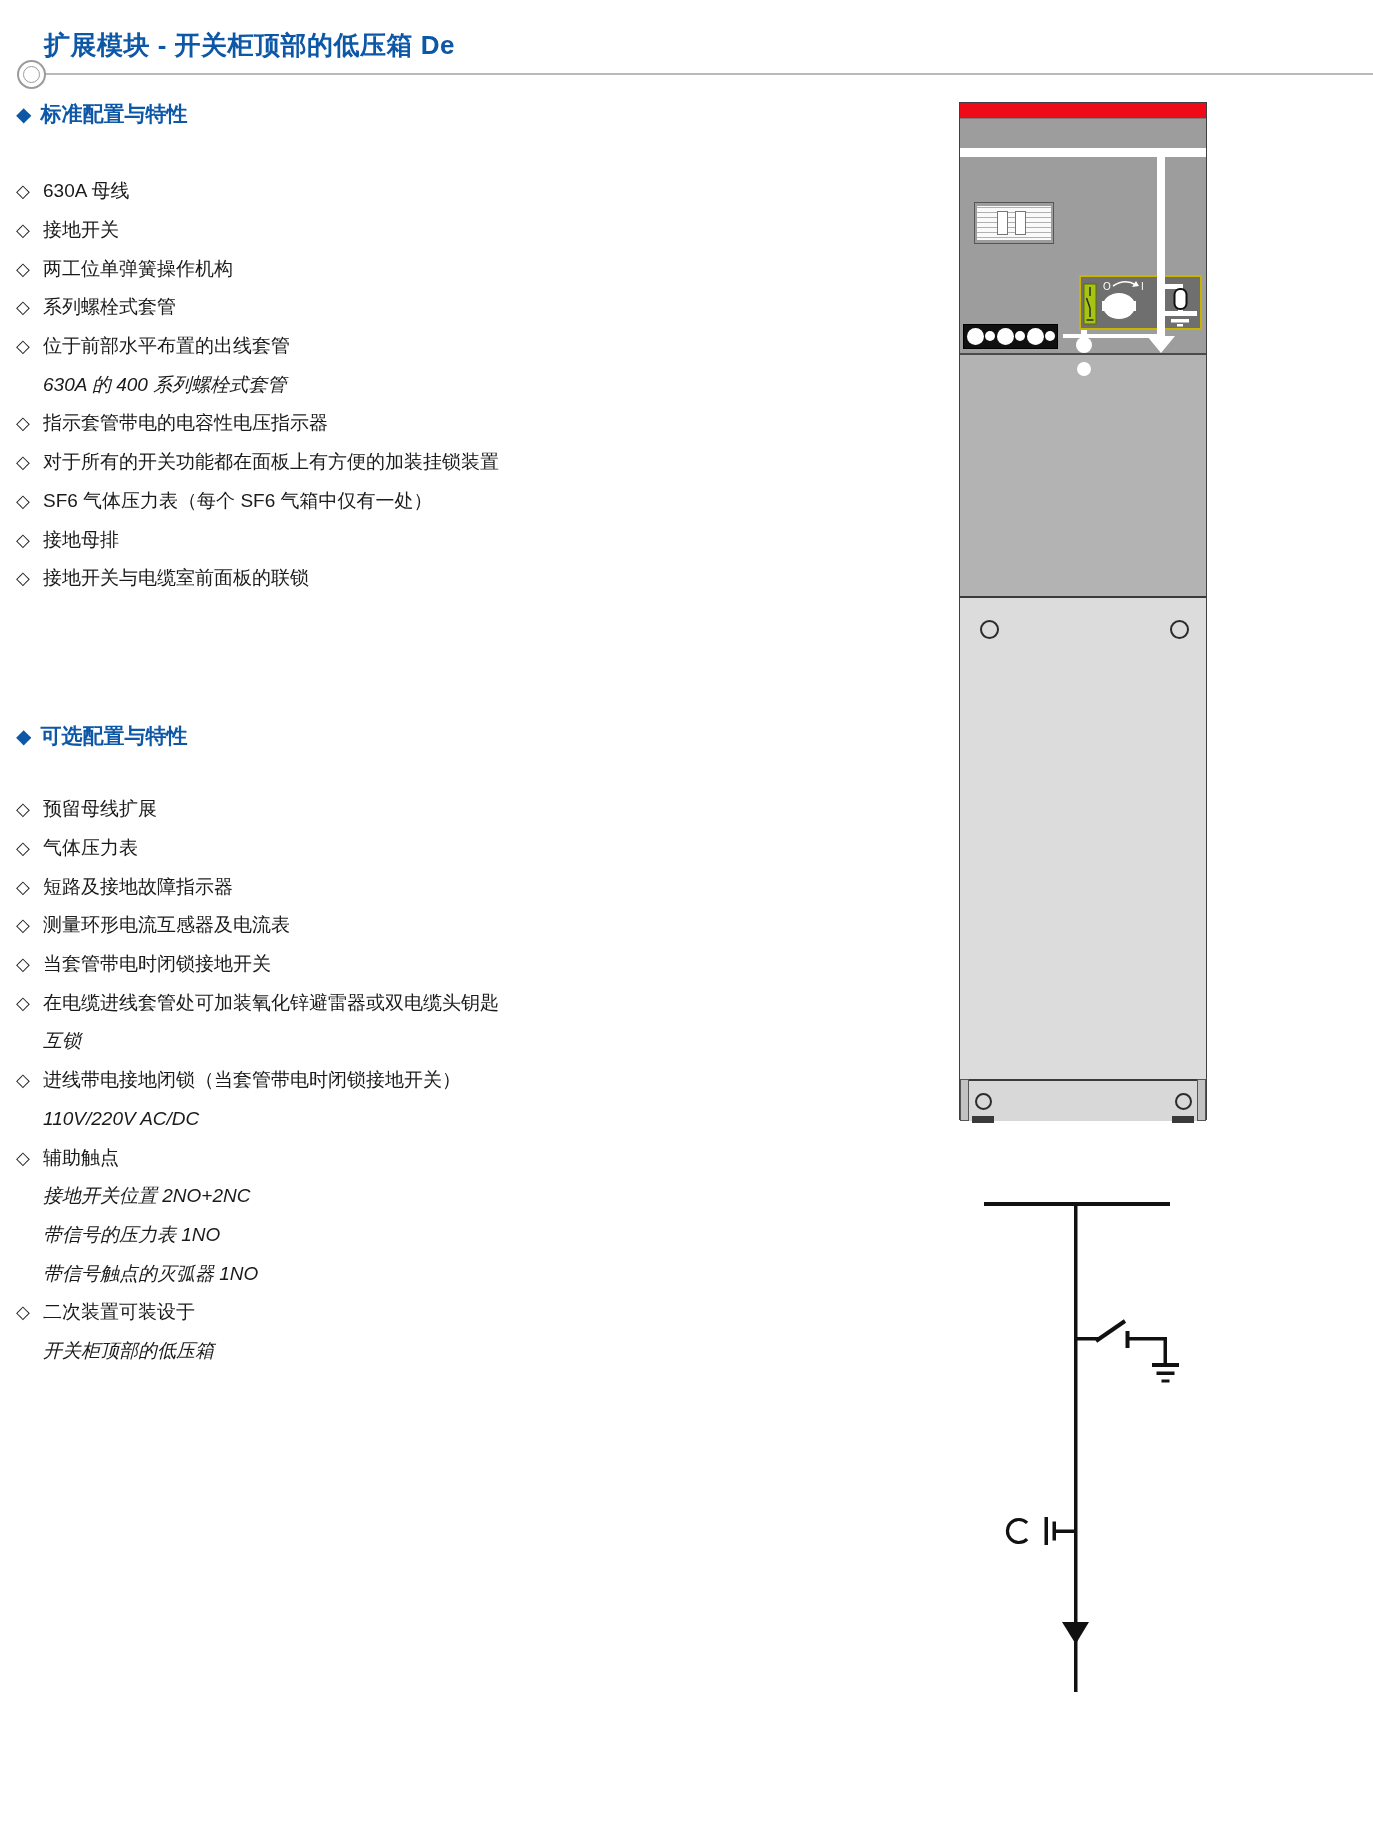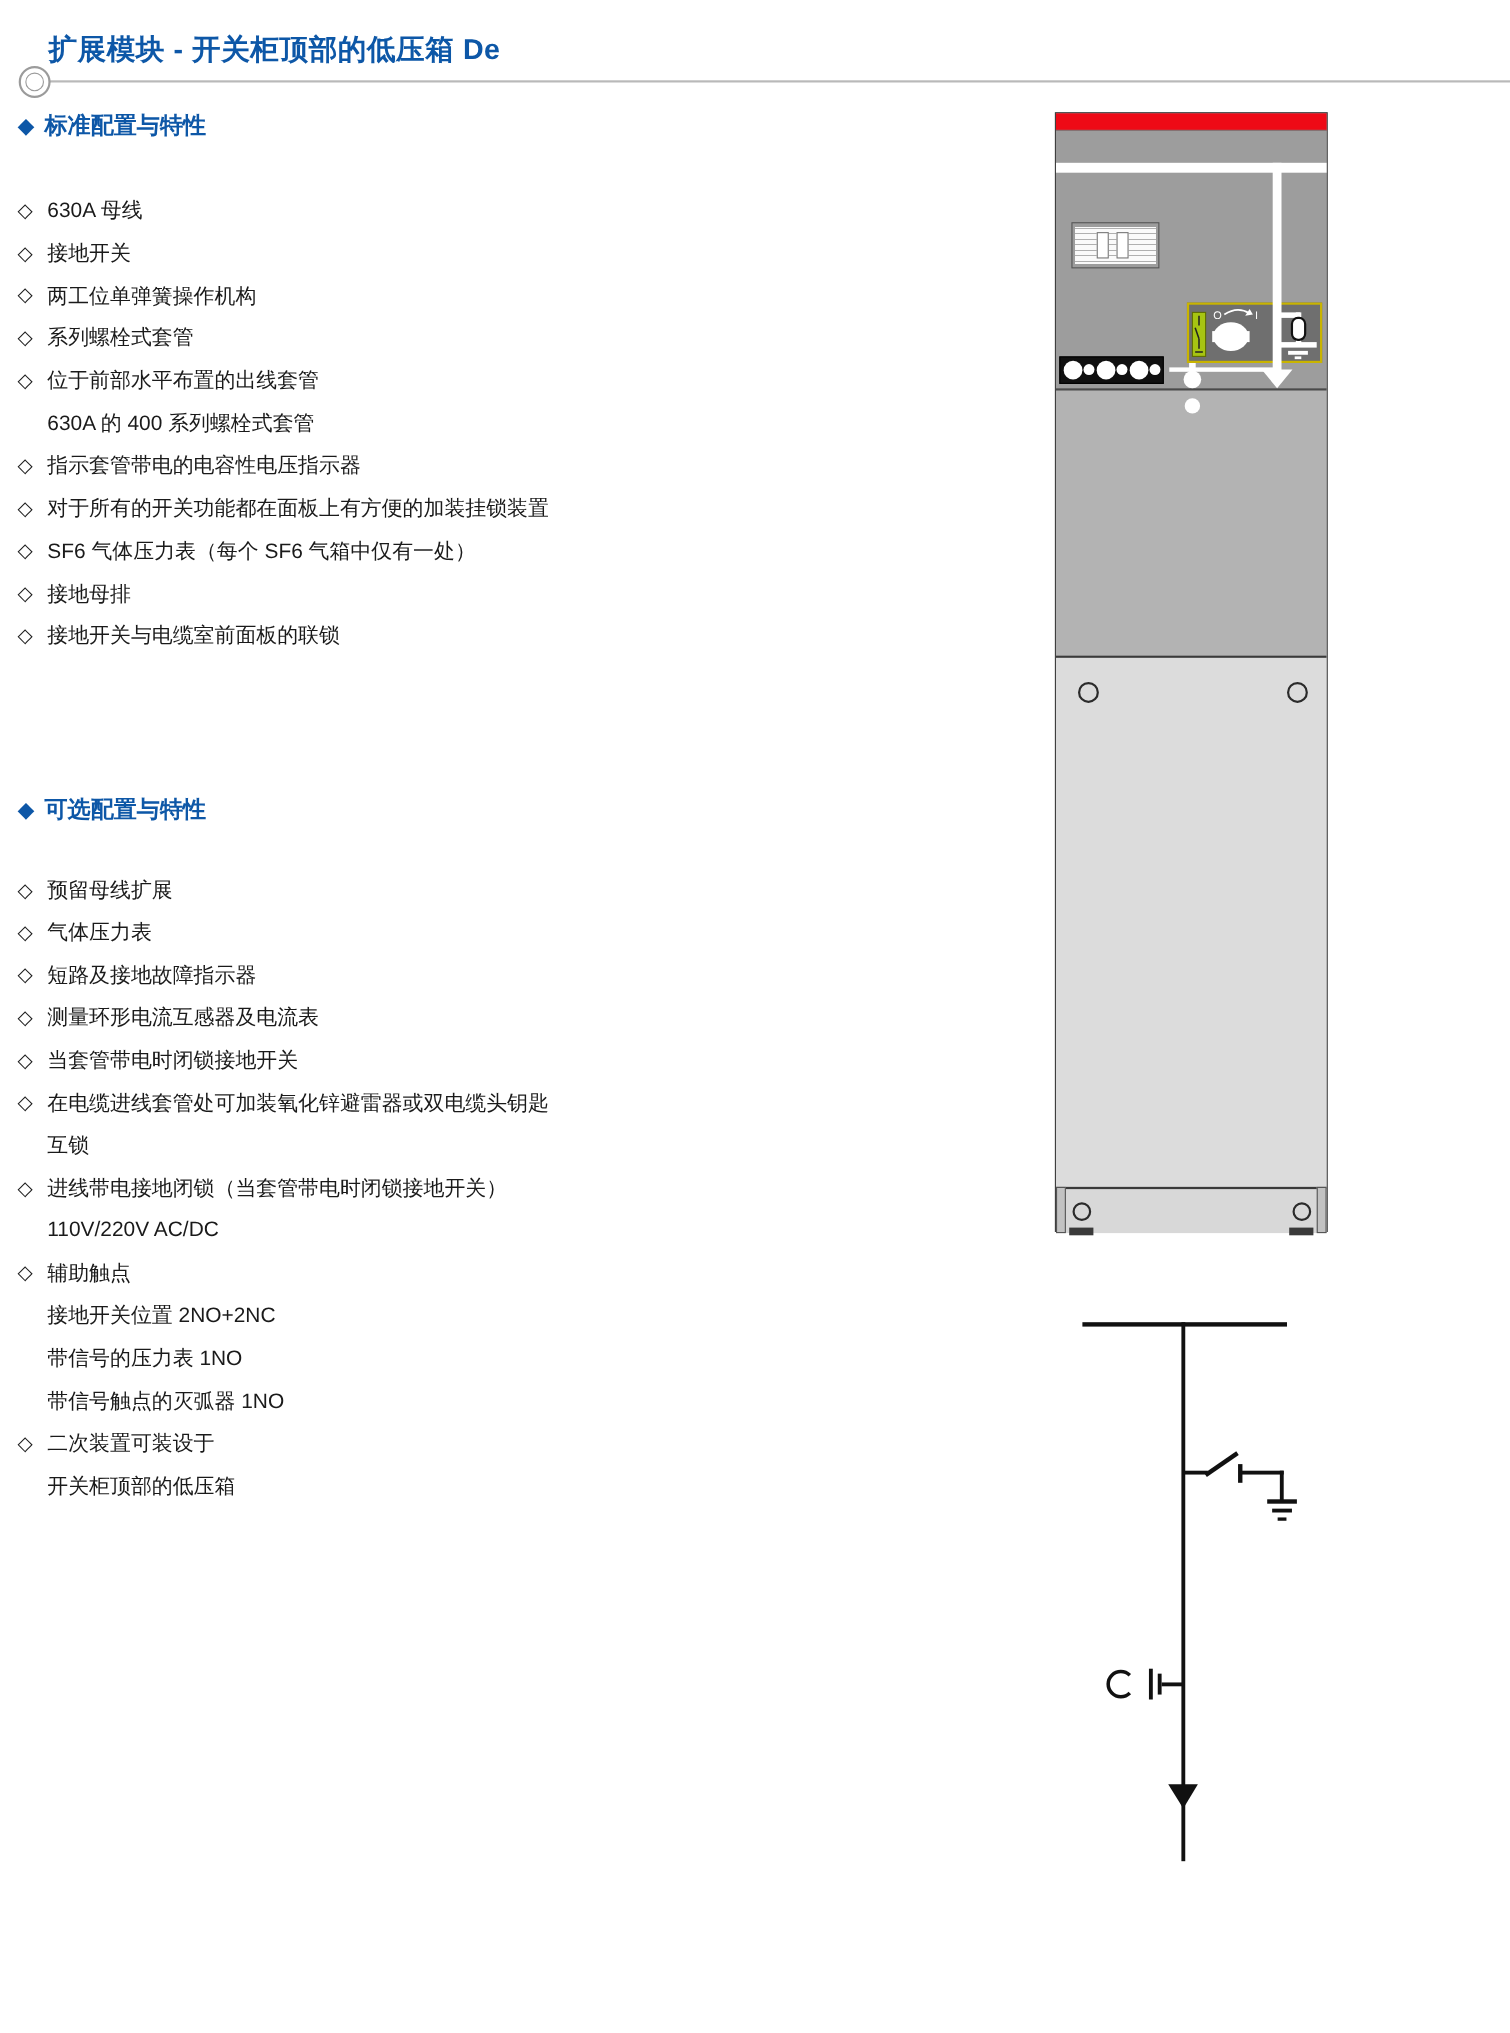--- a/index.html
+++ b/index.html
@@ -16,21 +16,21 @@
   .sec-head .dia{margin-right:9px;font-size:20px;}
   #sec1-head{top:100px;}
   #sec2-head{top:722px;}
 
   
   ul.feat{position:absolute;left:16px;margin:0;padding:0;list-style:none;}
   #list1{top:172px;}
   #list2{top:790px;}
   .row{height:38.7px;display:flex;align-items:center;font-size:19px;white-space:nowrap;}
   .bul{width:27px;flex:0 0 27px;font-size:18px;color:#1a1a1a;}
-  .cont{padding-left:27px;}
+  .cont{padding-left:27px;font-style:italic;}
 
   
   .cabinet{position:absolute;left:959px;top:102px;width:248px;height:1018px;border:1.5px solid #3f3f3f;box-sizing:border-box;background:#9d9d9d;}
   .cab-red{position:absolute;left:0;top:0;width:100%;height:15px;background:#ee0a16;border-bottom:1px solid #7c7c7c;}
   .cab-upper{position:absolute;left:0;top:15px;width:100%;height:235px;background:#9d9d9d;}
   .cab-mid{position:absolute;left:0;top:250px;width:100%;height:243px;background:#b3b3b3;border-top:2px solid #4a4a4a;}
   .cab-door{position:absolute;left:0;top:493px;width:100%;height:483px;background:#dcdcdc;border-top:2px solid #3a3a3a;box-sizing:border-box;}
   .cab-base{position:absolute;left:0;top:976px;width:100%;height:42px;background:#d8d8d8;border-top:2px solid #3a3a3a;box-sizing:border-box;}
   .flange{position:absolute;top:976px;width:9px;height:42px;background:#c2c2c2;border:1px solid #555;box-sizing:border-box;}
   .flange.l{left:0;} .flange.r{right:0;}

